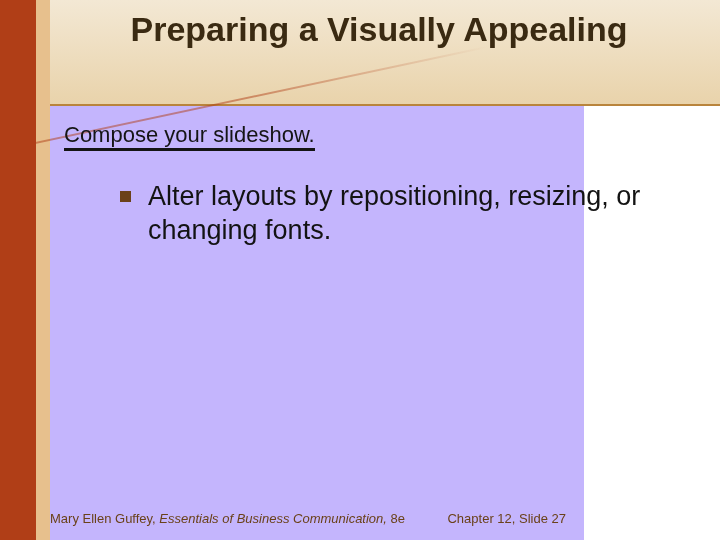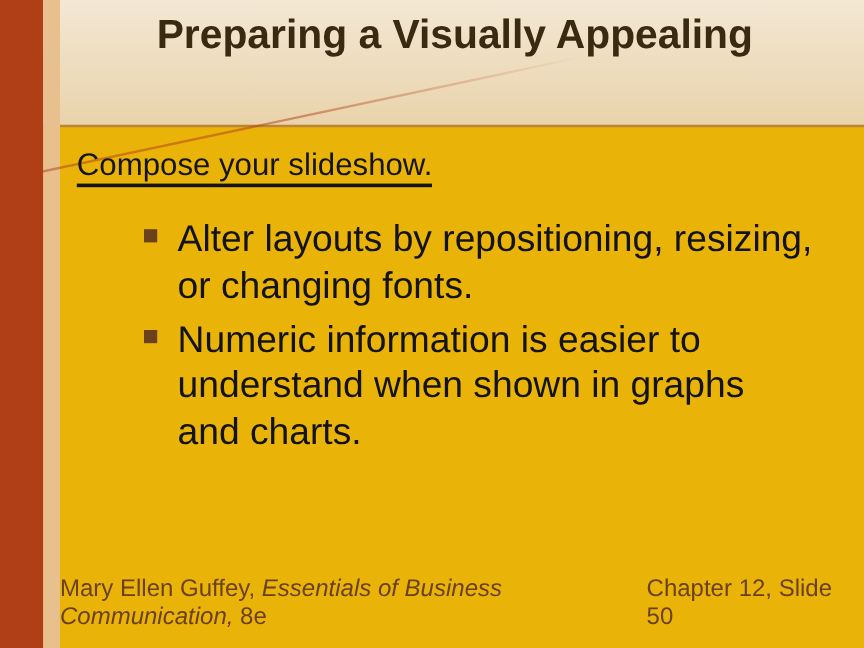--- a/index.html
+++ b/index.html
@@ -6,23 +6,23 @@
     margin: 0;
     padding: 0;
     width: 720px;
     height: 540px;
     font-family: Arial, "Helvetica Neue", Helvetica, sans-serif;
     background: #ffffff;
     overflow: hidden;
   }
   .slide {
     position: relative;
-    width: 720px;
+    width: 584px;
     height: 540px;
-    background: #eab308;
+    background: #c4b5fd;
   }
   
   .band-outer {
     position: absolute;
     left: 0;
     top: 0;
     width: 36px;
     height: 540px;
     background: #b03e17;
   }
@@ -64,21 +64,21 @@
     background: linear-gradient(to right, rgba(176,62,23,0) 0%, #b03e17 10%, #b03e17 55%, rgba(176,62,23,0) 100%);
     transform-origin: left center;
     transform: rotate(-12deg);
     opacity: 0.5;
   }
   
   .subhead {
     position: absolute;
     left: 64px;
     top: 122px;
-    font-size: 26px;
+    font-size: 22px;
     font-weight: 400;
     color: #151515;
   }
   .subhead .underline {
     border-bottom: 3px solid #141414;
     padding-bottom: 1px;
   }
   
   .body {
     position: absolute;
@@ -86,21 +86,21 @@
     top: 180px;
     width: 560px;
   }
   .body ul {
     list-style: none;
     margin: 0;
     padding: 0;
   }
   .body li {
     position: relative;
-    font-size: 31px;
+    font-size: 27px;
     line-height: 1.25;
     color: #131313;
     padding-left: 30px;
     margin-bottom: 6px;
   }
   .body li::before {
     content: "";
     position: absolute;
     left: 2px;
     top: 11px;
@@ -109,21 +109,21 @@
     background: #6b411a;
   }
   
   .footer {
     position: absolute;
     left: 50px;
     right: 18px;
     bottom: 14px;
     display: flex;
     justify-content: space-between;
-    font-size: 20px;
+    font-size: 13px;
     color: #6a4119;
   }
   .footer .author { font-style: normal; }
   .footer .author .book { font-style: italic; }
 </style>
 </head>
 <body>
 
 <div class="slide">
 
@@ -137,24 +137,23 @@
   <div class="band-inner"></div>
   <div class="diag"></div>
 
   <div class="subhead">
     <span class="underline">Compose your slideshow.</span>
   </div>
 
   <div class="body">
     <ul>
       <li><span>Alter layouts by repositioning, resizing, or changing fonts.</span></li>
-      <li><span>Numeric information is easier to understand when shown in graphs and charts.</span></li>
     </ul>
   </div>
 
   <div class="footer">
     <span class="author">
       <span>Mary Ellen Guffey, </span><span class="book">Essentials of Business Communication, </span><span>8e</span>
     </span>
-    <span>Chapter 12, Slide 50</span>
+    <span>Chapter 12, Slide 27</span>
   </div>
 
 </div>
 
 </body></html>

